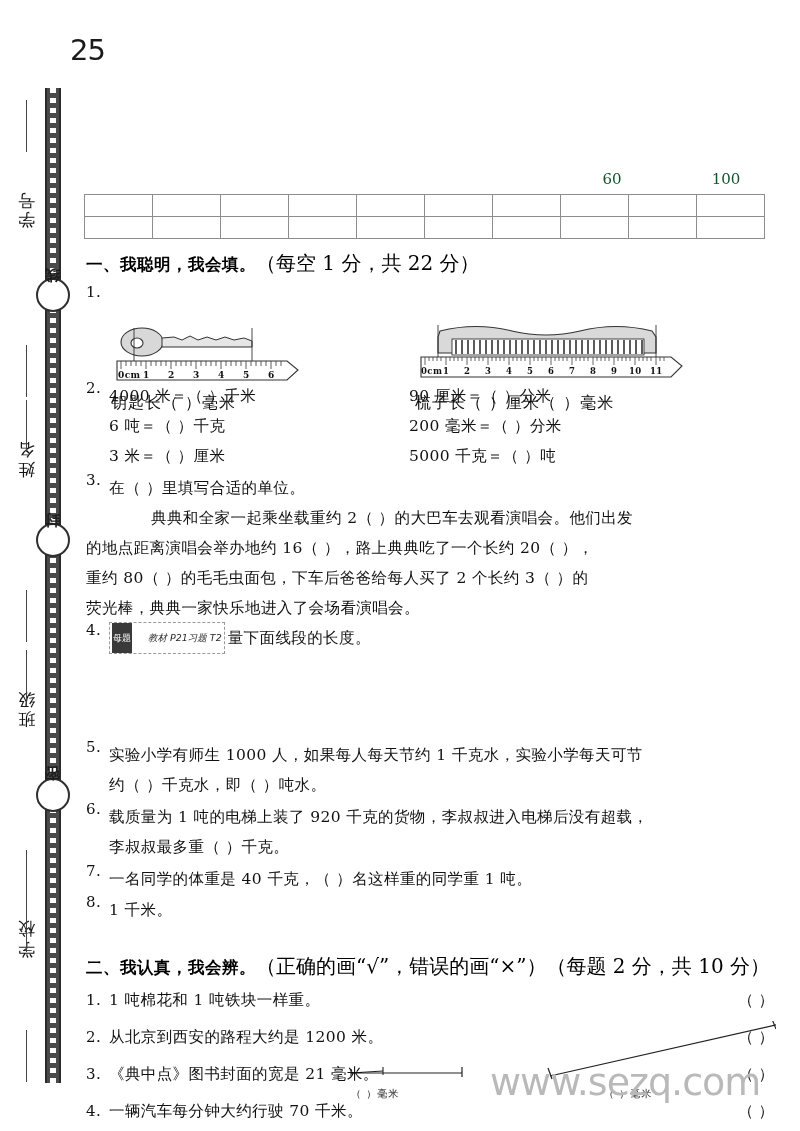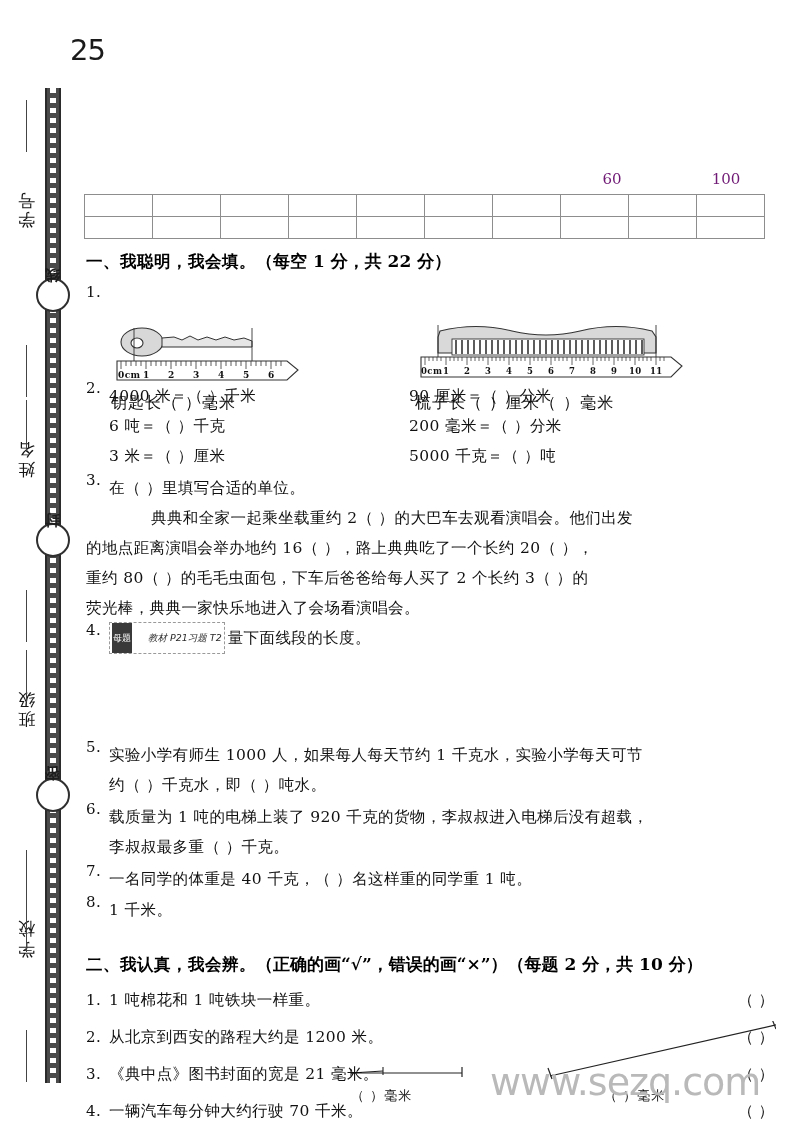--- a/index.html
+++ b/index.html
@@ -117,21 +117,21 @@
   .vr8 { top: 1030px; }
 
   
   .score-head {
     position: absolute;
     top: 170px;
     height: 20px;
     font-family: "DejaVu Serif", "Liberation Serif", serif;
     font-size: 15px;
     text-align: center;
-    color: #701a75;
+    color: #14532d;
   }
   .score-head.h60  { left: 592px; width: 40px; }
   .score-head.h100 { left: 702px; width: 48px; }
 
   .score-table {
     position: absolute;
     left: 84px;
     top: 194px;
     width: 681px;
     border-collapse: collapse;
@@ -154,22 +154,22 @@
 
   .sec-head {
     font-family: "DejaVu Sans", "Liberation Sans", sans-serif;
     font-size: 16.5px;
     font-weight: bold;
     color: #000;
     letter-spacing: 0.5px;
   }
   .sec-head .hint {
     font-family: "DejaVu Serif", "Liberation Serif", serif;
-    font-weight: bold;
-    font-size: 17px;
+    font-weight: normal;
+    font-size: 20px;
     letter-spacing: 0;
   }
   .sec1 { position: absolute; left: 0; top: 8px; }
   .sec2 { position: absolute; left: 0; top: 711px; }
 
   
   .q {
     position: absolute;
     left: 0;
     width: 690px;
@@ -191,21 +191,21 @@
   
   .fig-key   { position: absolute; left: 26px;  top: 40px;  width: 210px; height: 62px; }
   .fig-comb  { position: absolute; left: 330px; top: 38px;  width: 290px; height: 62px; }
 
   .cap-row { position: absolute; top: 110px; left: 25px; width: 660px; font-size: 16px; letter-spacing: 1px;}
   .cap-left  { position: absolute; left: 0px;   top: 0; }
   .cap-right { position: absolute; left: 304px; top: 0; }
 
   
   .seg-area { position: absolute; left: 0; top: 398px; width: 690px; height: 92px; }
-  .seg-cap { position: absolute; font-size: 13px; letter-spacing: 1px; }
+  .seg-cap { position: absolute; font-size: 10px; letter-spacing: 1px; }
 
   
   .src-badge {
     display: inline-block;
     vertical-align: middle;
     font-family: "DejaVu Sans", "Liberation Sans", sans-serif;
     font-size: 9.5px;
     font-style: italic;
     color: #2a2a2a;
     border: 1px dashed #9a9a9a;

